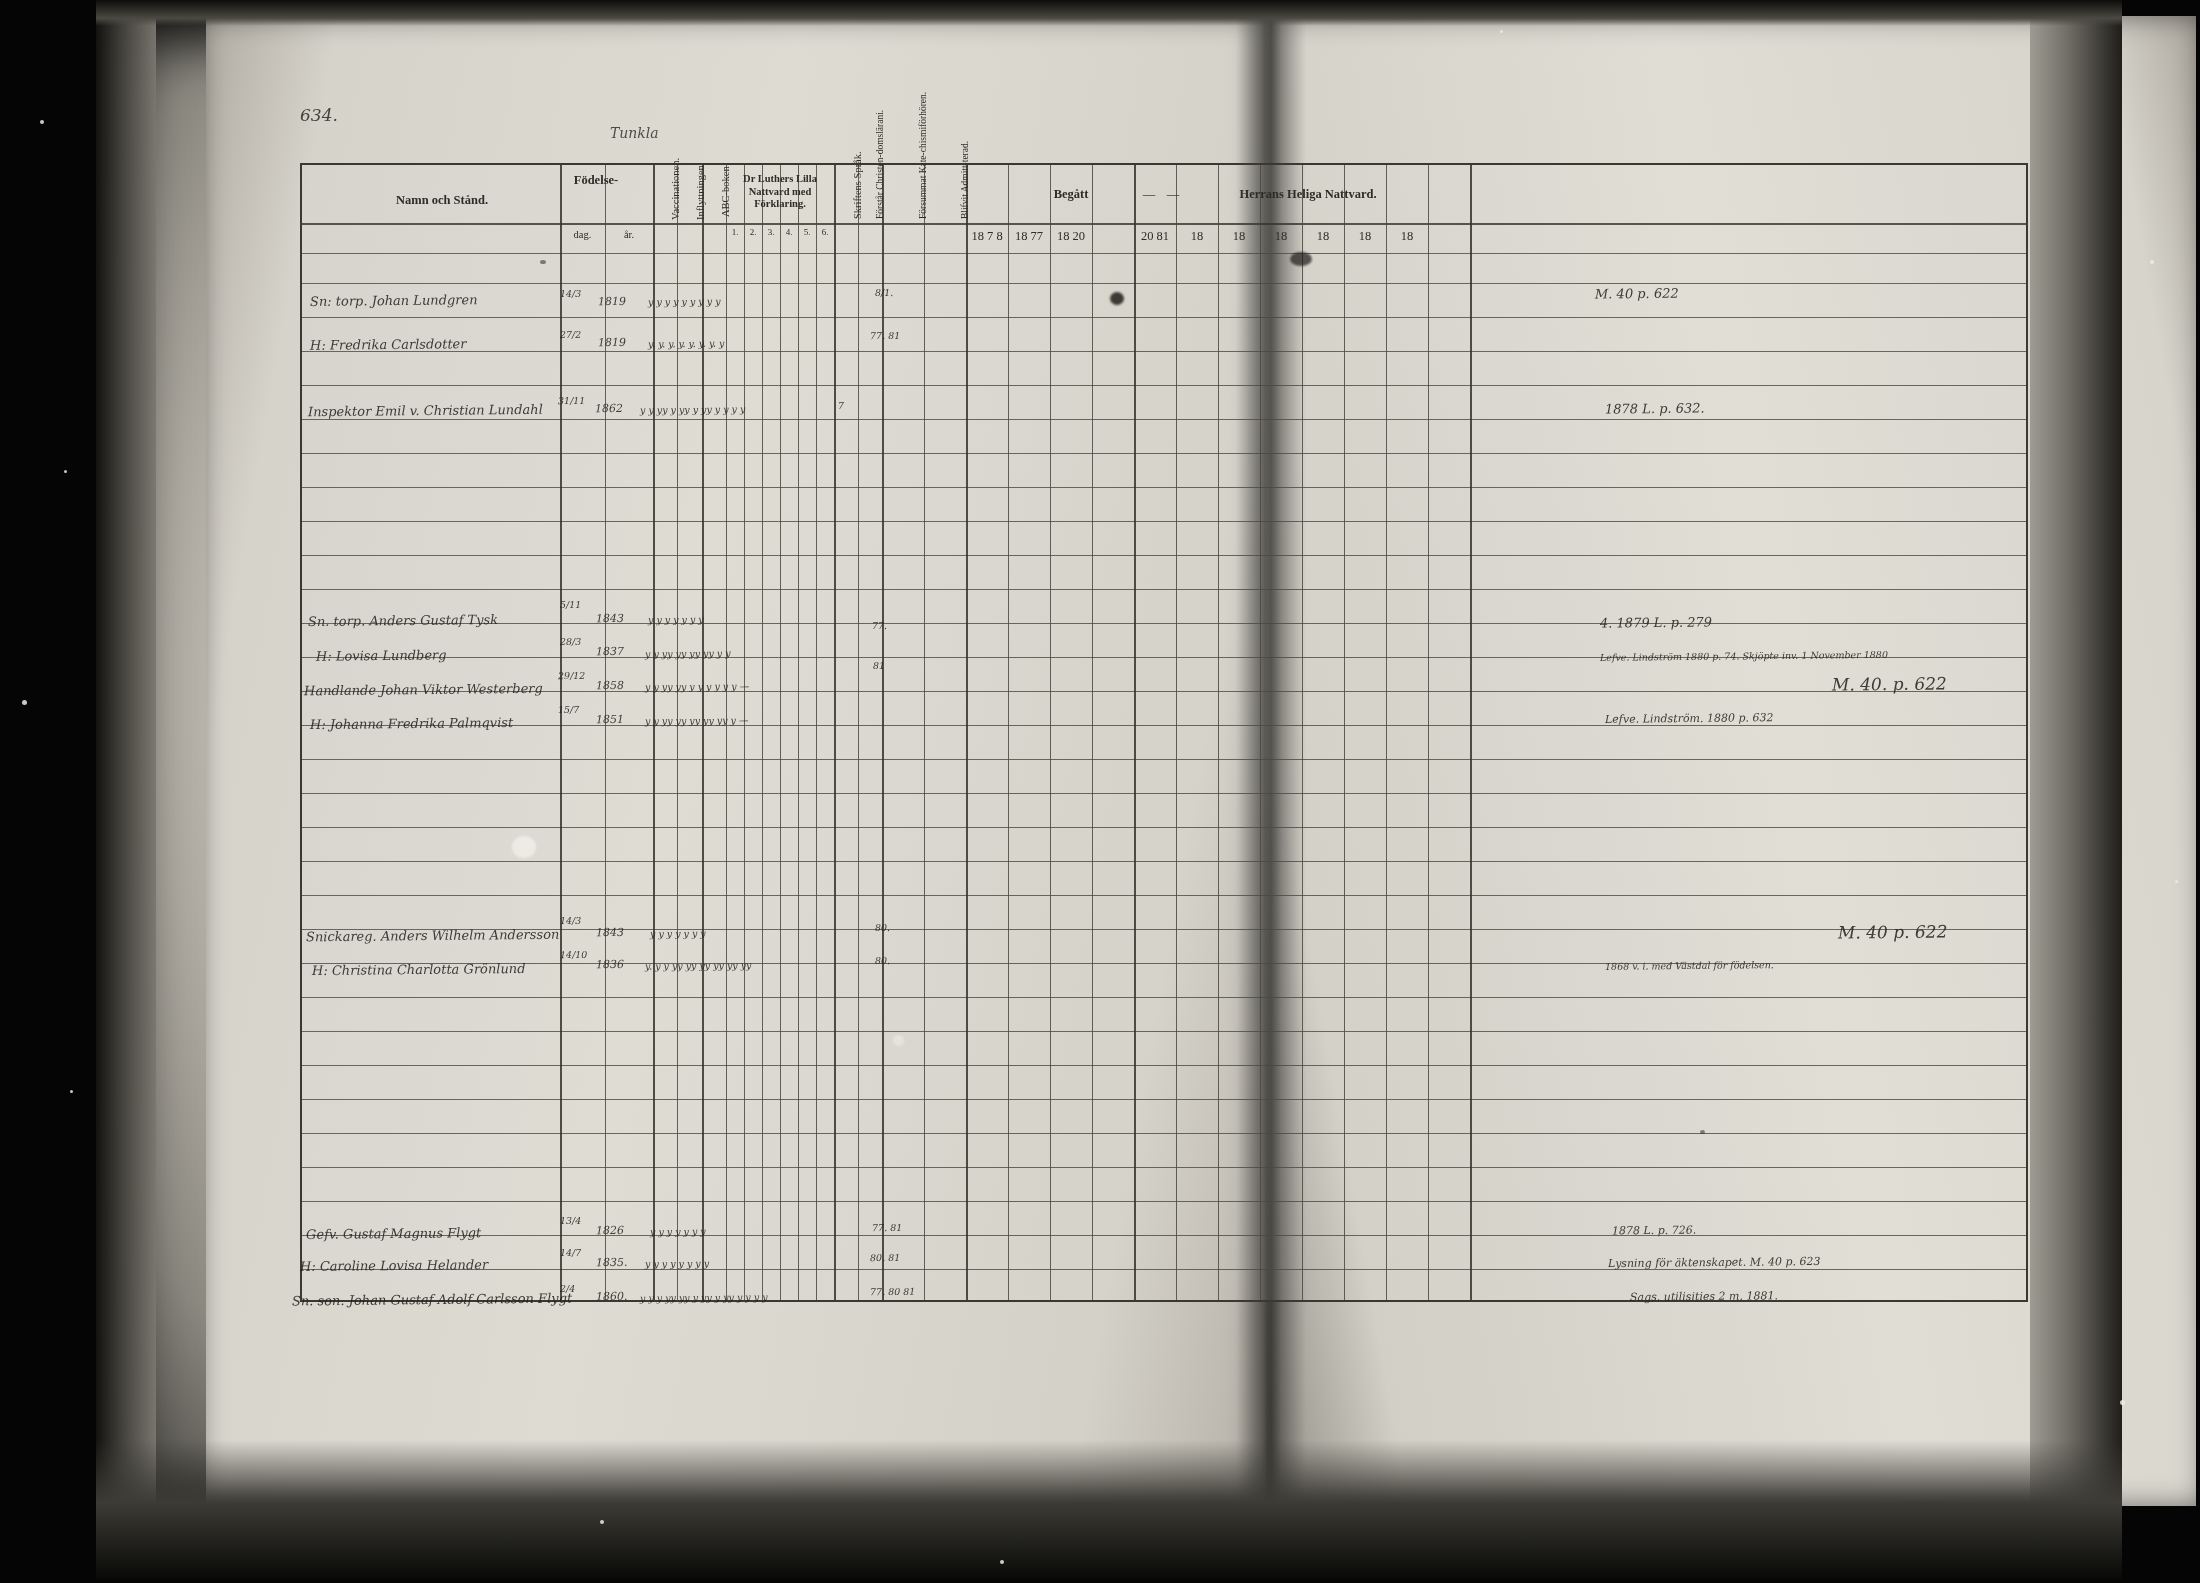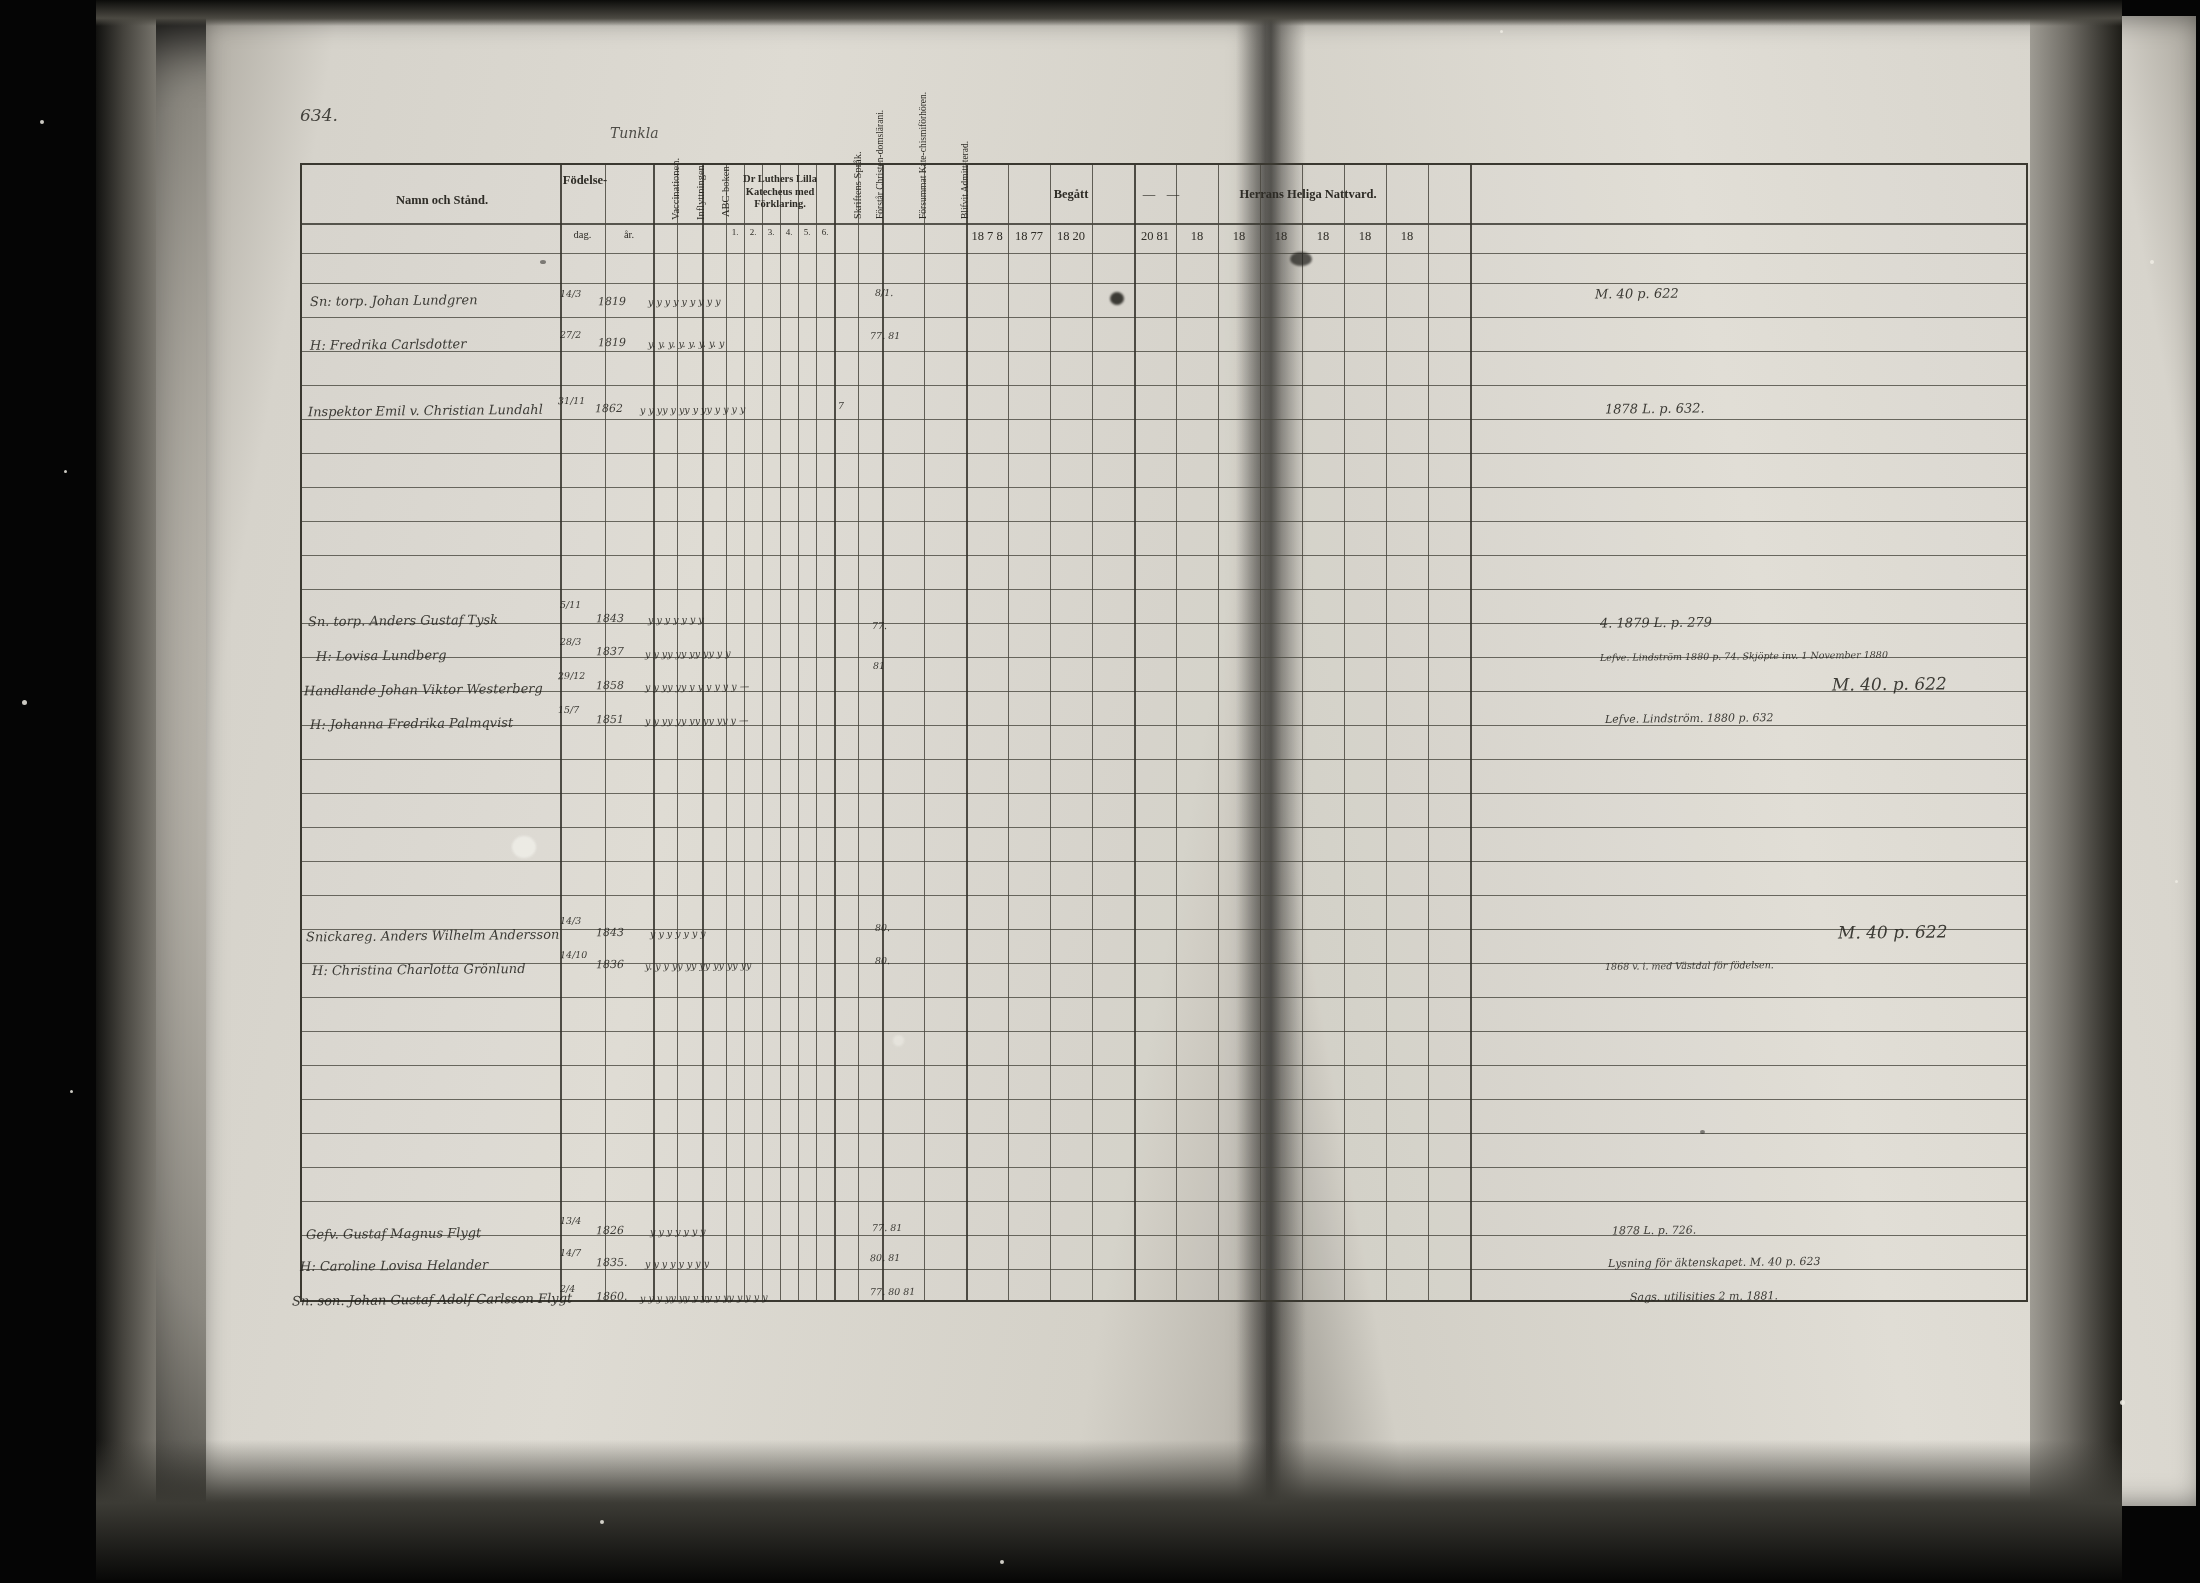--- a/index.html
+++ b/index.html
@@ -167,29 +167,29 @@
     <div class="vline" style="left:916px"></div>
     <div class="vline" style="left:958px"></div>
     <div class="vline" style="left:1000px"></div>
     <div class="vline" style="left:1042px"></div>
     <div class="vline" style="left:1084px"></div>
     <div class="vline" style="left:1126px"></div>
     <div class="vline thick" style="left:1168px"></div>
 
     <div class="hdr b" style="left:40px;top:28px;width:200px">Namn och Stånd.</div>
 
-    <div class="hdr b" style="left:243px;top:8px;width:80px">Födelse-</div>
+    <div class="hdr b" style="left:254px;top:8px;width:80px">Födelse-</div>
     <div class="hdr sm" style="left:258px;top:64px;width:45px">dag.</div>
     <div class="hdr sm" style="left:303px;top:64px;width:48px">år.</div>
 
     <div class="vert" style="left:368px;top:55px">Vaccinationen.</div>
     <div class="vert" style="left:393px;top:55px">Inflyttningen.</div>
     <div class="vert" style="left:418px;top:52px">ABC-boken</div>
 
-    <div class="hdr b sm" style="left:424px;top:8px;width:108px;line-height:1.2">Dr Luthers Lilla Katecheus med Förklaring.</div>
+    <div class="hdr b sm" style="left:424px;top:8px;width:108px;line-height:1.2">Dr Luthers Lilla Nattvard med Förklaring.</div>
     <div class="hdr xs" style="left:424px;top:62px;width:18px">1.</div>
     <div class="hdr xs" style="left:442px;top:62px;width:18px">2.</div>
     <div class="hdr xs" style="left:460px;top:62px;width:18px">3.</div>
     <div class="hdr xs" style="left:478px;top:62px;width:18px">4.</div>
     <div class="hdr xs" style="left:496px;top:62px;width:18px">5.</div>
     <div class="hdr xs" style="left:514px;top:62px;width:18px">6.</div>
 
     <div class="vert" style="left:550px;top:54px">Skriftens Språk.</div>
     <div class="vert" style="left:573px;top:54px;font-size:9.5px">Förstår Christen-domslärani.</div>
     <div class="vert" style="left:616px;top:54px;font-size:9.5px">Försummat Kate-chismiförhören.</div>

